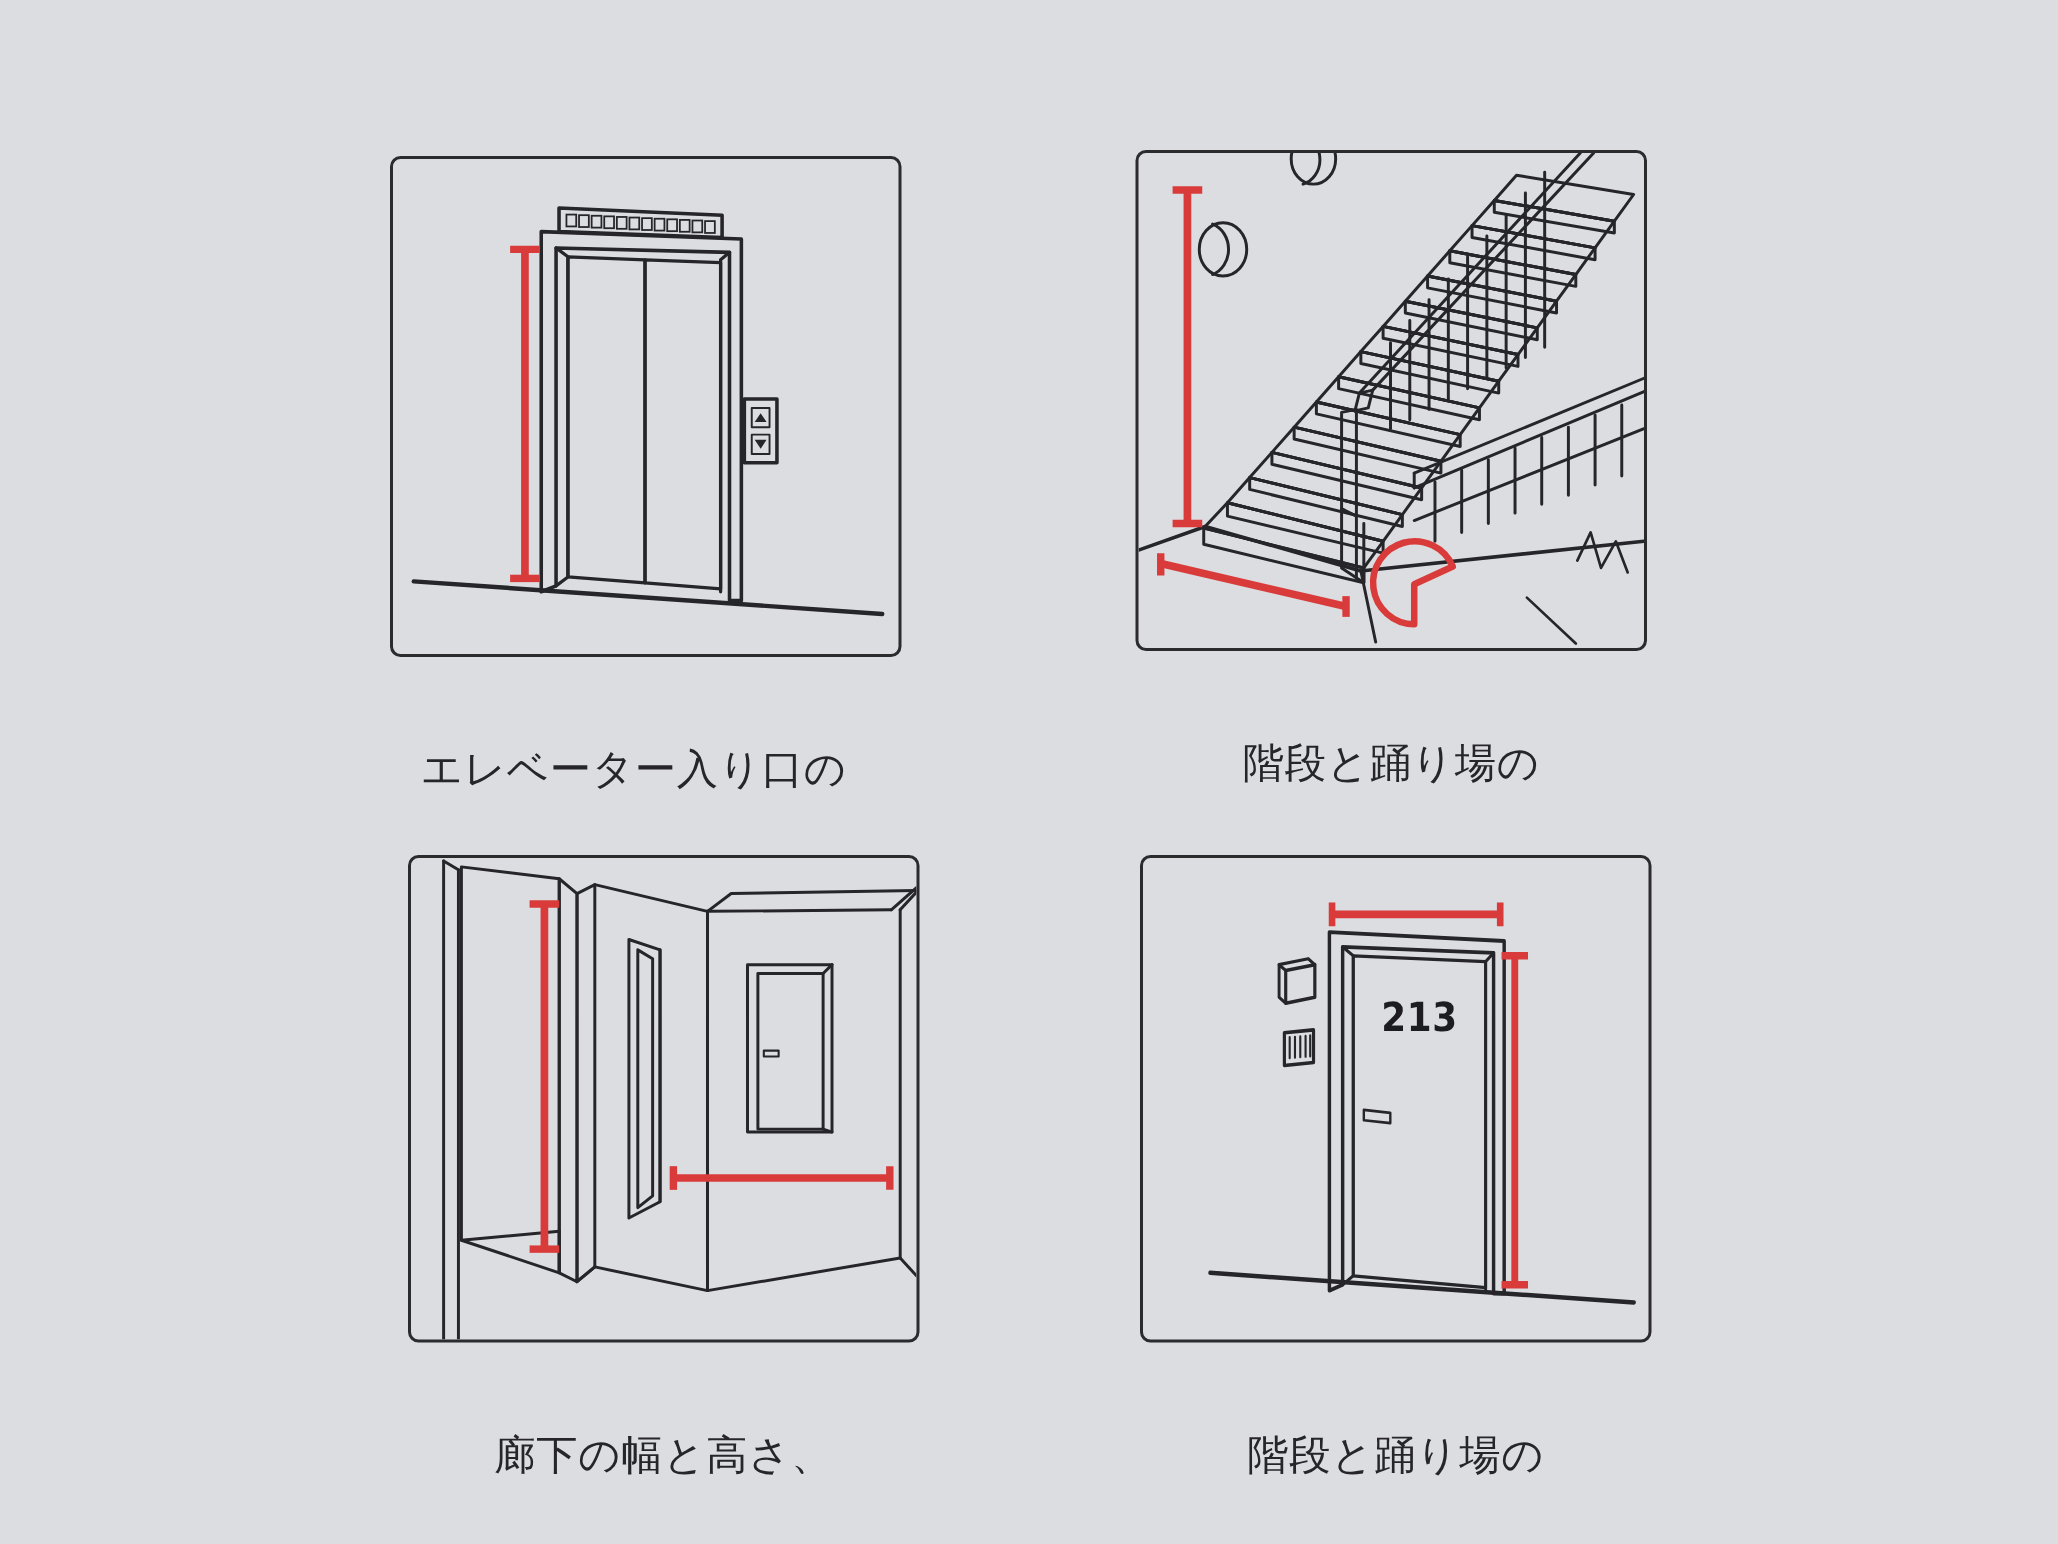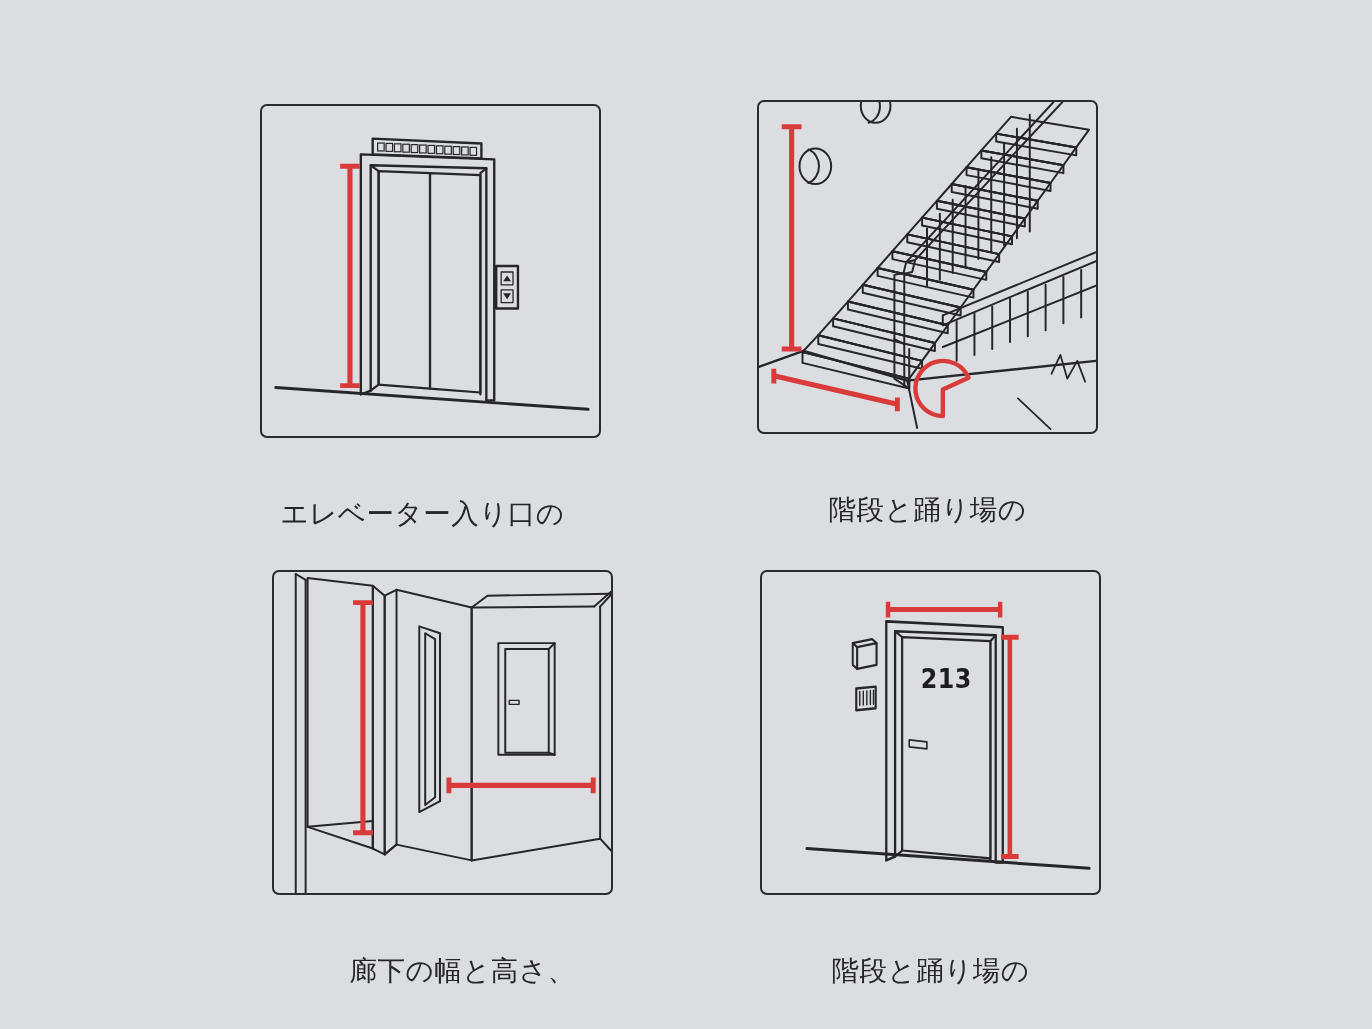--- a/index.html
+++ b/index.html
@@ -203,21 +203,21 @@
         </g>
         <path d="M186 318 a28 28 0 1 1 26 -39 L186 291 Z" fill="none" stroke="#d93b3b" stroke-width="4.4" stroke-linejoin="round" stroke-linecap="round"></path>
       </svg>
     </div>
     <div class="caption" style="top:348px;">
       <span>階段と踊り場の</span>
       <span>幅と高さ</span>
     </div>
   </div>
 
-  <div class="panel-wrap" style="left:272px; top:570px; width:341px; height:410px;padding-left:40px;">
+  <div class="panel-wrap" style="left:272px; top:570px; width:341px; height:410px;">
     <div class="figure-box" style="width:341px; height:325px;">
       <svg viewBox="0 0 341 325" preserveAspectRatio="none">
         <g fill="none" stroke="#25252a" stroke-width="2" stroke-linejoin="round" stroke-linecap="round">
 
           <g>
             <path d="M22 2 L22 325"></path>
             <path d="M32 8 L32 325"></path>
             <path d="M22 2 L32 8"></path>
           </g>
 

